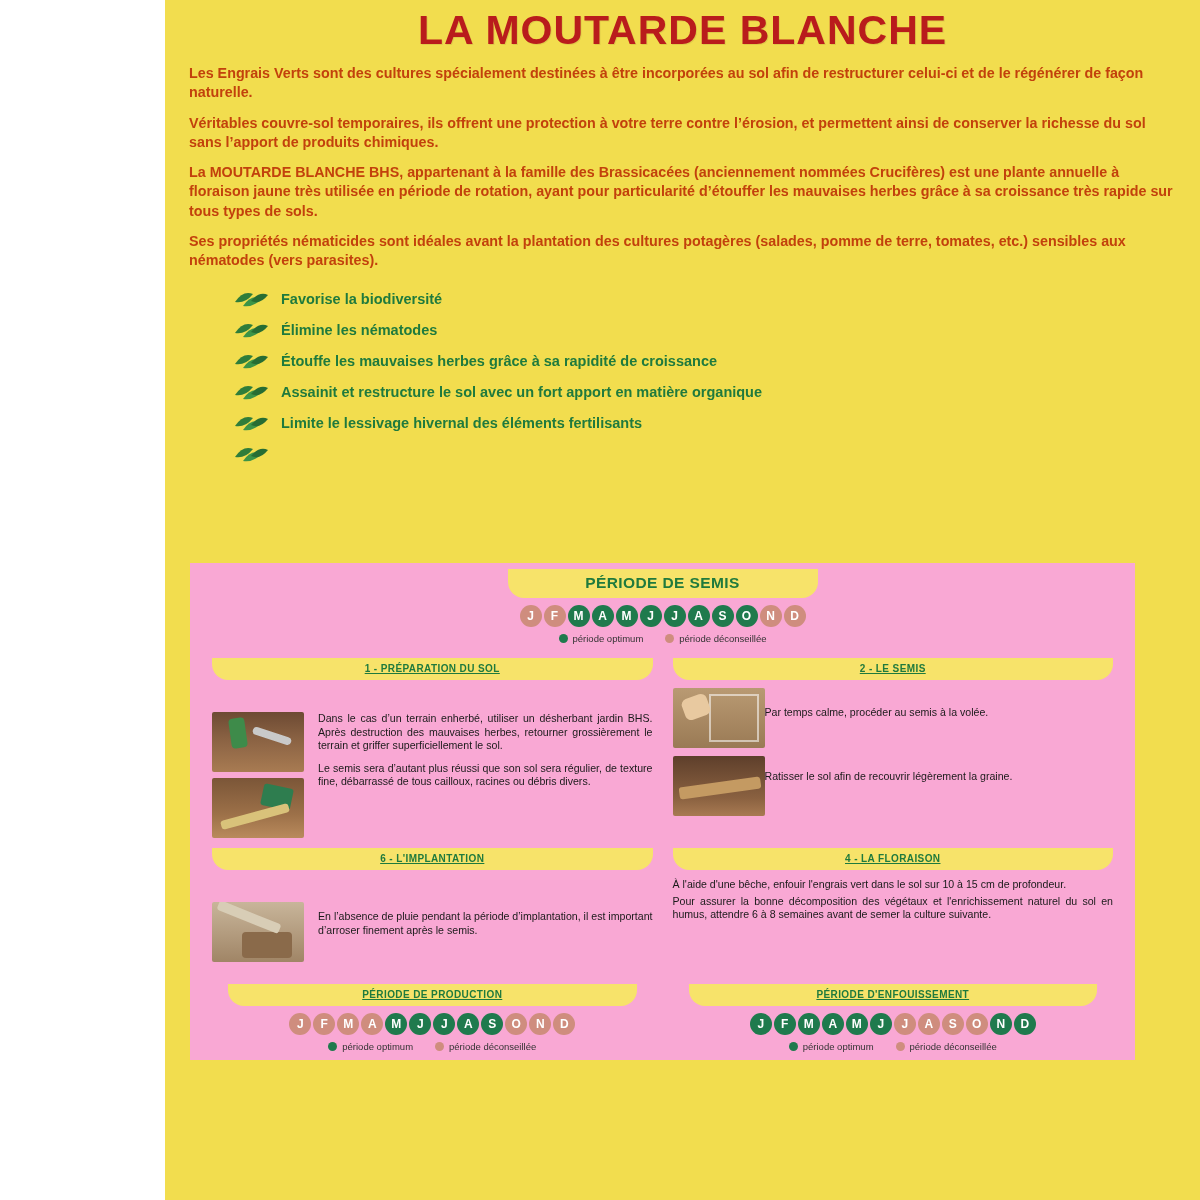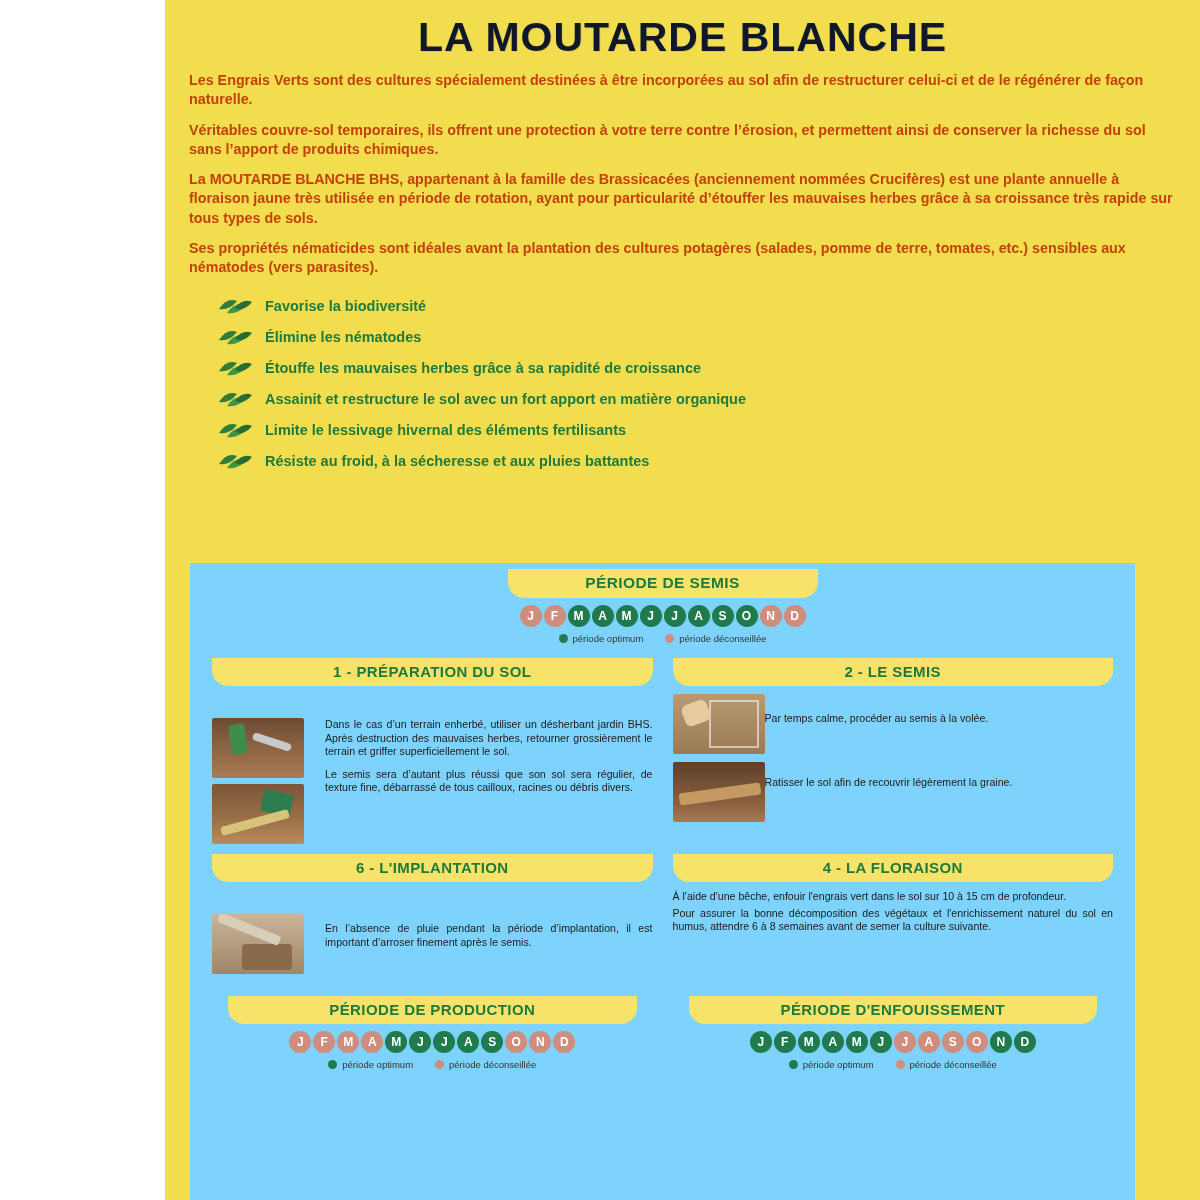--- a/index.html
+++ b/index.html
@@ -12,74 +12,74 @@
   }
   .poster {
     position:absolute; left:165px; top:0; width:1035px; height:1200px;
     background:#f2dd4e;
   }
   .side-left { position:absolute; left:0; top:0; width:165px; height:1200px; background:#fff; }
 
   
   .title {
     text-align:center;
-    color:#0f172a;
+    color:#b91c1c;
     font-size:41px;
     font-weight:bold;
     letter-spacing:1px;
-    padding-top:14px;
+    padding-top:7px;
     text-shadow:1px 1px 0 rgba(0,0,0,.08);
   }
 
   
   .intro { padding:10px 24px 0 24px; }
   .intro p {
     color:#c2410c;
     font-size:14.3px;
     font-weight:bold;
     line-height:1.35;
     margin:0 0 11px 0;
   }
 
   
-  .bullets { padding:6px 24px 0 52px; }
+  .bullets { padding:6px 24px 0 68px; }
   .bullet-row {
     display:flex; align-items:center;
     margin-bottom:9px;
   }
   .leaf {
     width:36px; height:22px; flex:0 0 36px;
     margin-right:12px;
     position:relative;
   }
   .leaf svg { display:block; }
   .bullet-text {
     color:#1f7a3d;
     font-size:14.5px;
     font-weight:bold;
   }
 
   
   .panel {
-    position:absolute; left:25px; top:563px; width:945px; height:637px;
-    background:#7dd3fc;
+    position:absolute; left:25px; top:563px; width:945px; height:497px;
+    background:#f9a8d4;
   }
 
   
   .banner {
     background:#f7e36a;
     color:#1f7a3d;
     font-weight:bold;
     text-align:center;
     border-radius:0 0 16px 16px;
     font-size:15.5px;
     padding:5px 10px 6px 10px;
     letter-spacing:.4px;
   }
-  .banner.small { font-size:15px; }
+  .banner.small { font-size:10px;text-decoration:underline; }
 
   
   .months { display:flex; justify-content:center; gap:2px; margin-top:7px; }
   .m {
     width:22px; height:22px; border-radius:11px;
     color:#fff; font-size:12px; font-weight:bold;
     display:flex; align-items:center; justify-content:center;
     font-family:"Liberation Sans", sans-serif;
   }
   .m.opt { background:#1f7a4d; }
@@ -89,21 +89,21 @@
   .legend-item { display:flex; align-items:center; gap:5px; }
   .dot { width:9px; height:9px; border-radius:50%; }
   .dot.opt { background:#1f7a4d; }
   .dot.bad { background:#cf8d7e; }
   .legend-text { font-size:9.5px; color:#333; }
 
   
   .steps { display:flex; padding:0 12px; margin-top:14px; }
   .col { width:50%; padding:0 10px; }
   .step-head { margin-bottom:8px; }
-  .step-body { display:flex; gap:21px;margin-top:32px; }
+  .step-body { display:flex; gap:14px;margin-top:32px; }
   .thumbs { display:flex; flex-direction:column; gap:6px; }
   .thumb { width:92px; height:60px; border-radius:2px; position:relative; overflow:hidden; }
   .txt {
     font-size:10.6px; color:#1a1a1a; line-height:1.28; text-align:justify;
   }
   .txt p { margin:0 0 9px 0; }
 
   .row2 { display:flex; align-items:flex-start; margin-bottom:8px; }
 
   
@@ -215,21 +215,20 @@
     <div class="bullet-row">
       <span class="leaf">
         <svg width="36" height="22" viewBox="0 0 36 22">
             <g fill="#2f7d3a">
           <path d="M2 14 Q10 2 20 6 Q12 16 2 14Z"></path>
               <path d="M10 18 Q18 6 30 10 Q20 20 10 18Z" fill="#3c9447"></path>
           <path d="M18 13 Q26 3 35 7 Q27 17 18 13Z" fill="#276d33"></path>
             </g>
           </svg>
       </span>
-      <span class="bullet-text">Résiste au froid, à la sécheresse et aux pluies battantes</span>
     </div>
   </div>
 
   <div class="panel">
 
     <div style="width:310px;margin:6px auto 0 auto;">
       <div class="banner">PÉRIODE DE SEMIS</div>
       <div class="months">
           <span class="m bad">J</span>
           <span class="m bad">F</span>

